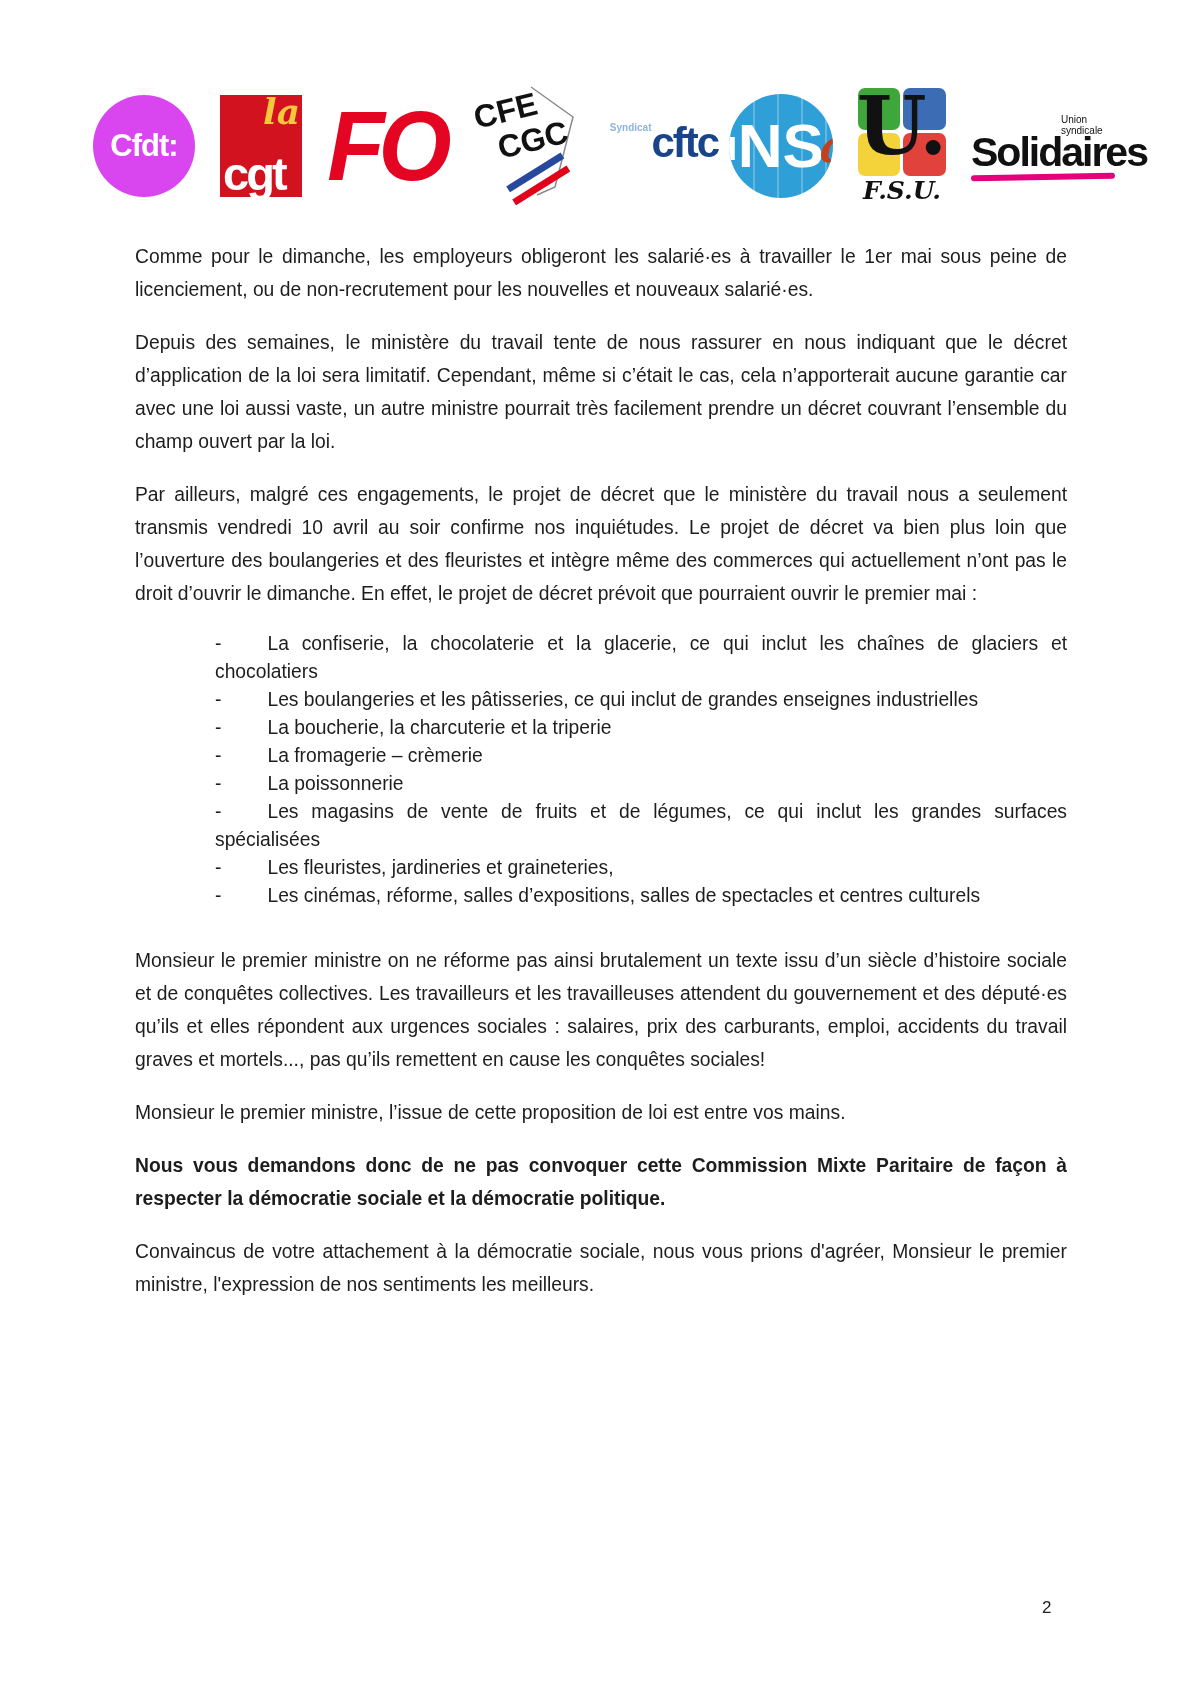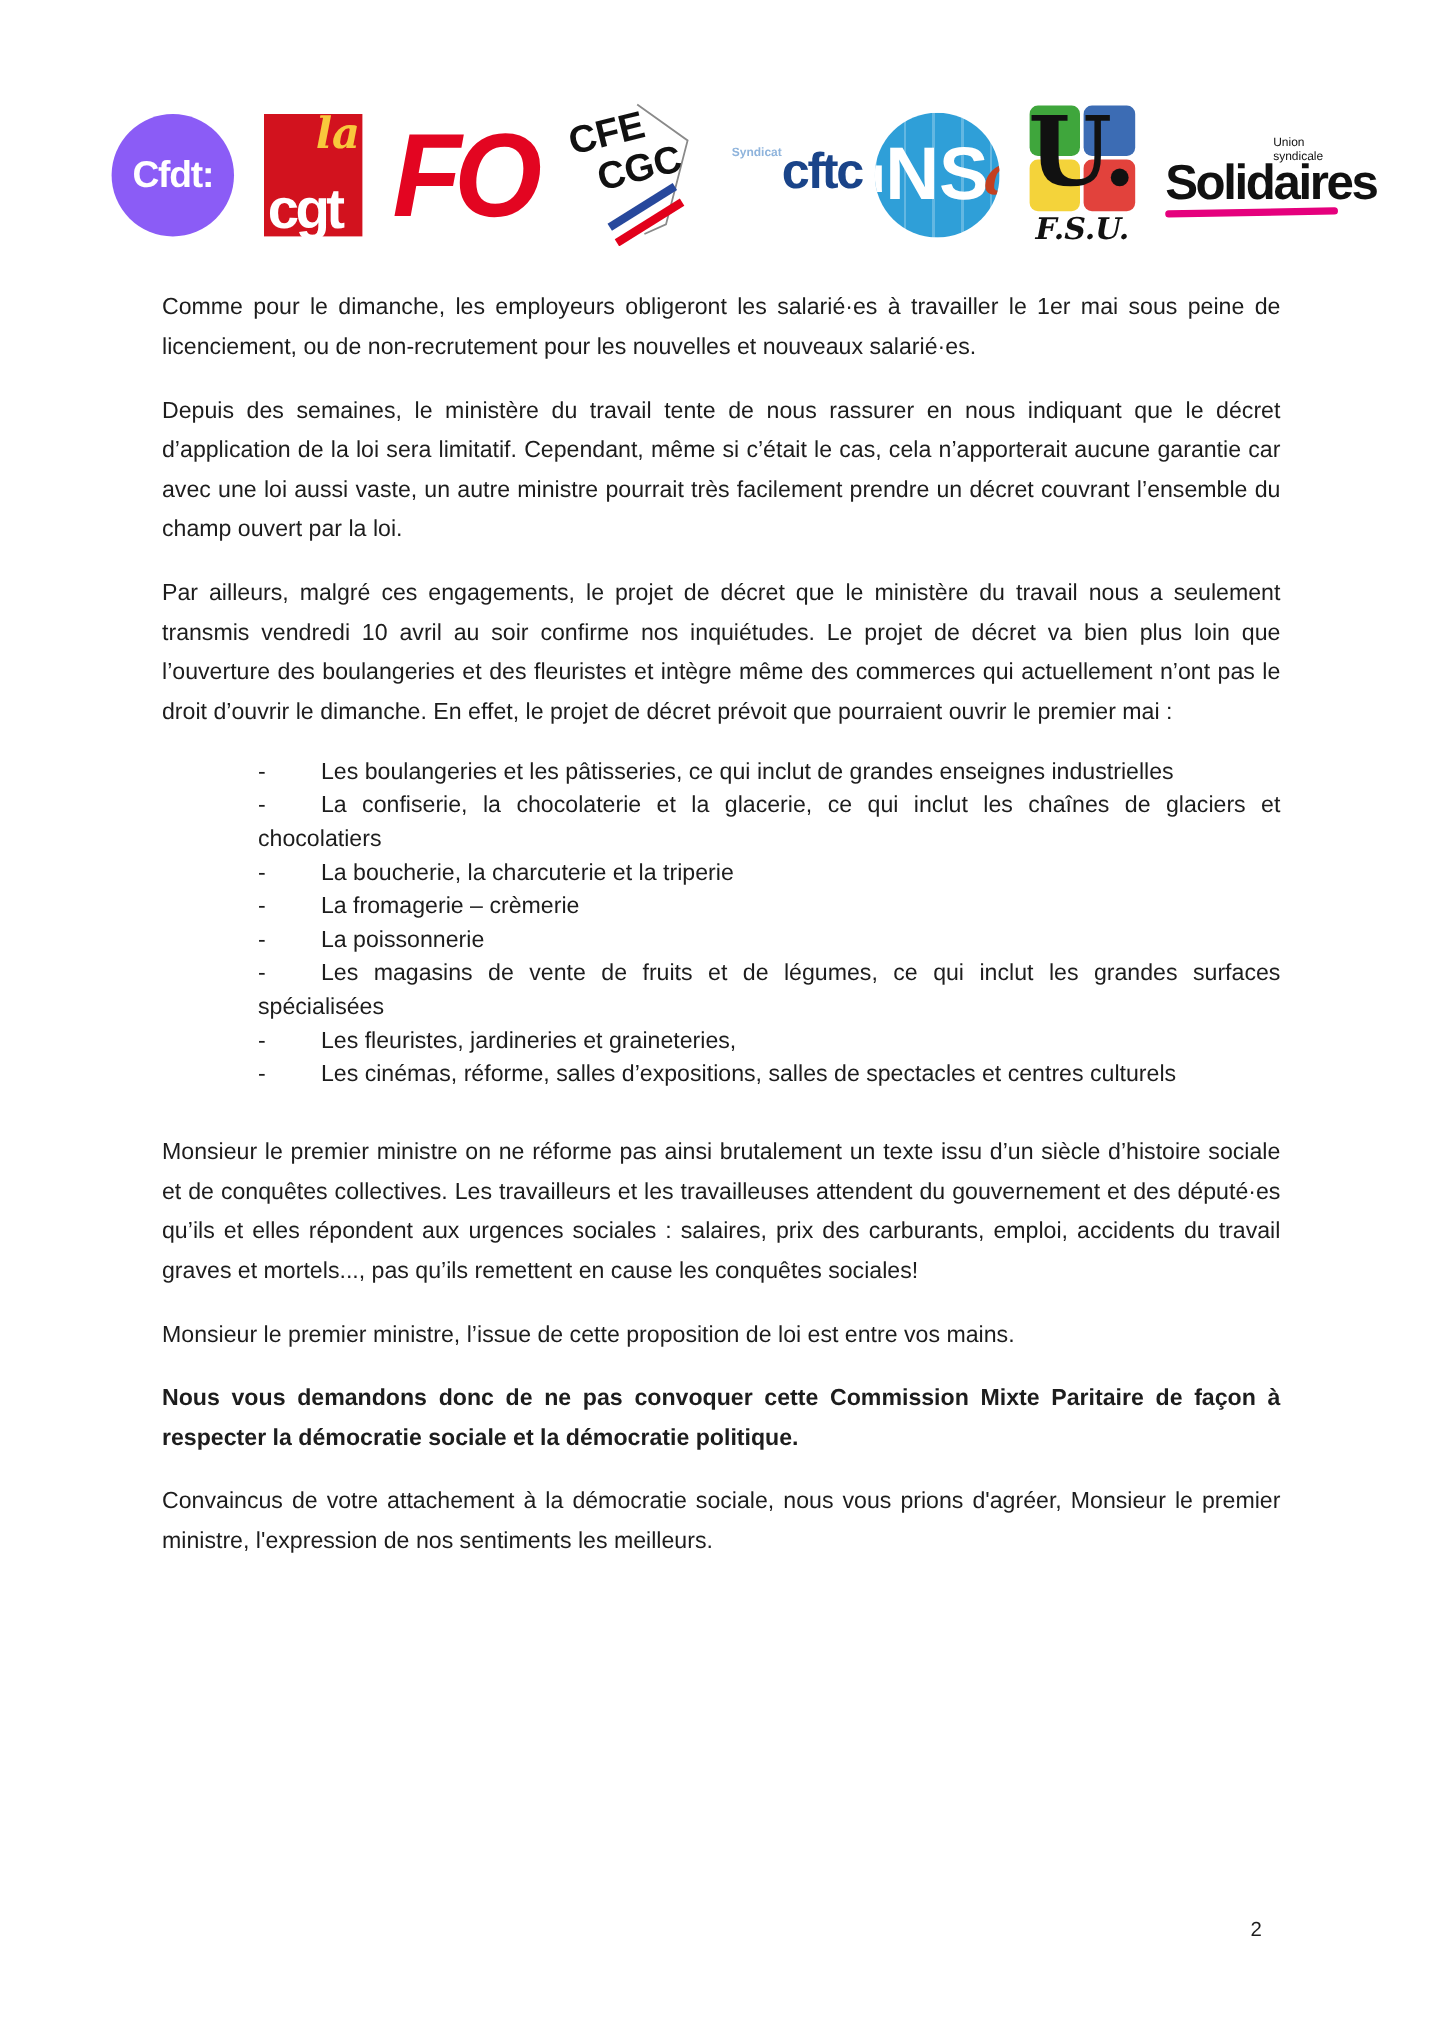--- a/index.html
+++ b/index.html
@@ -7,21 +7,21 @@
     position:relative;width:1200px;height:1697px;background:#ffffff;
     font-family:"Liberation Sans","DejaVu Sans",sans-serif;color:#1d1d1d;overflow:hidden;
   }
   
   .logos{
     position:absolute;top:76px;left:93px;width:1022px;height:140px;
     display:flex;align-items:center;justify-content:space-between;
   }
   .logo{flex:0 0 auto;}
   
-  .cfdt{width:102px;height:102px;border-radius:50%;background:#8b5cf6;
+  .cfdt{width:102px;height:102px;border-radius:50%;background:#d946ef;
     display:flex;align-items:center;justify-content:center;}
   .cfdt-text{color:#fff;font-weight:800;font-size:31px;letter-spacing:-1px;}
   
   .cgt{width:82px;height:102px;background:#D2121E;position:relative;}
   .cgt-la{position:absolute;top:-2px;right:2px;color:#F8C83C;
     font-family:"DejaVu Serif",serif;font-style:italic;font-weight:700;font-size:36px;line-height:1;}
   .cgt-text{position:absolute;bottom:0px;left:3px;color:#fff;font-weight:800;
     font-size:47px;letter-spacing:-3px;line-height:1;}
   
   .fo-text{font-size:94px;font-weight:900;font-style:italic;color:#E30521;
@@ -136,22 +136,22 @@
     </div>
 
   </header>
 
   <main class="content">
     <p>Comme pour le dimanche, les employeurs obligeront les salarié·es à travailler le 1er mai sous peine de licenciement, ou de non-recrutement pour les nouvelles et nouveaux salarié·es.</p>
     <p>Depuis des semaines, le ministère du travail tente de nous rassurer en nous indiquant que le décret d’application de la loi sera limitatif. Cependant, même si c’était le cas, cela n’apporterait aucune garantie car avec une loi aussi vaste, un autre ministre pourrait très facilement prendre un décret couvrant l’ensemble du champ ouvert par la loi.</p>
     <p>Par ailleurs, malgré ces engagements, le projet de décret que le ministère du travail nous a seulement transmis vendredi 10 avril au soir confirme nos inquiétudes. Le projet de décret va bien plus loin que l’ouverture des boulangeries et des fleuristes et intègre même des commerces qui actuellement n’ont pas le droit d’ouvrir le dimanche. En effet, le projet de décret prévoit que pourraient ouvrir le premier mai :</p>
 
     <div class="list">
+      <div class="li"><span class="dash">-</span><span class="gap"></span><span class="li-text">La confiserie, la chocolaterie et la glacerie, ce qui inclut les chaînes de glaciers et chocolatiers</span></div>
       <div class="li"><span class="dash">-</span><span class="gap"></span><span class="li-text">Les boulangeries et les pâtisseries, ce qui inclut de grandes enseignes industrielles</span></div>
-      <div class="li"><span class="dash">-</span><span class="gap"></span><span class="li-text">La confiserie, la chocolaterie et la glacerie, ce qui inclut les chaînes de glaciers et chocolatiers</span></div>
       <div class="li"><span class="dash">-</span><span class="gap"></span><span class="li-text">La boucherie, la charcuterie et la triperie</span></div>
       <div class="li"><span class="dash">-</span><span class="gap"></span><span class="li-text">La fromagerie – crèmerie</span></div>
       <div class="li"><span class="dash">-</span><span class="gap"></span><span class="li-text">La poissonnerie</span></div>
       <div class="li"><span class="dash">-</span><span class="gap"></span><span class="li-text">Les magasins de vente de fruits et de légumes, ce qui inclut les grandes surfaces spécialisées</span></div>
       <div class="li"><span class="dash">-</span><span class="gap"></span><span class="li-text">Les fleuristes, jardineries et graineteries,</span></div>
       <div class="li"><span class="dash">-</span><span class="gap"></span><span class="li-text">Les cinémas, réforme, salles d’expositions, salles de spectacles et centres culturels</span></div>
     </div>
 
     <p>Monsieur le premier ministre on ne réforme pas ainsi brutalement un texte issu d’un siècle d’histoire sociale et de conquêtes collectives. Les travailleurs et les travailleuses attendent du gouvernement et des député·es qu’ils et elles répondent aux urgences sociales : salaires, prix des carburants, emploi, accidents du travail graves et mortels..., pas qu’ils remettent en cause les conquêtes sociales!</p>
     <p>Monsieur le premier ministre, l’issue de cette proposition de loi est entre vos mains.</p>

